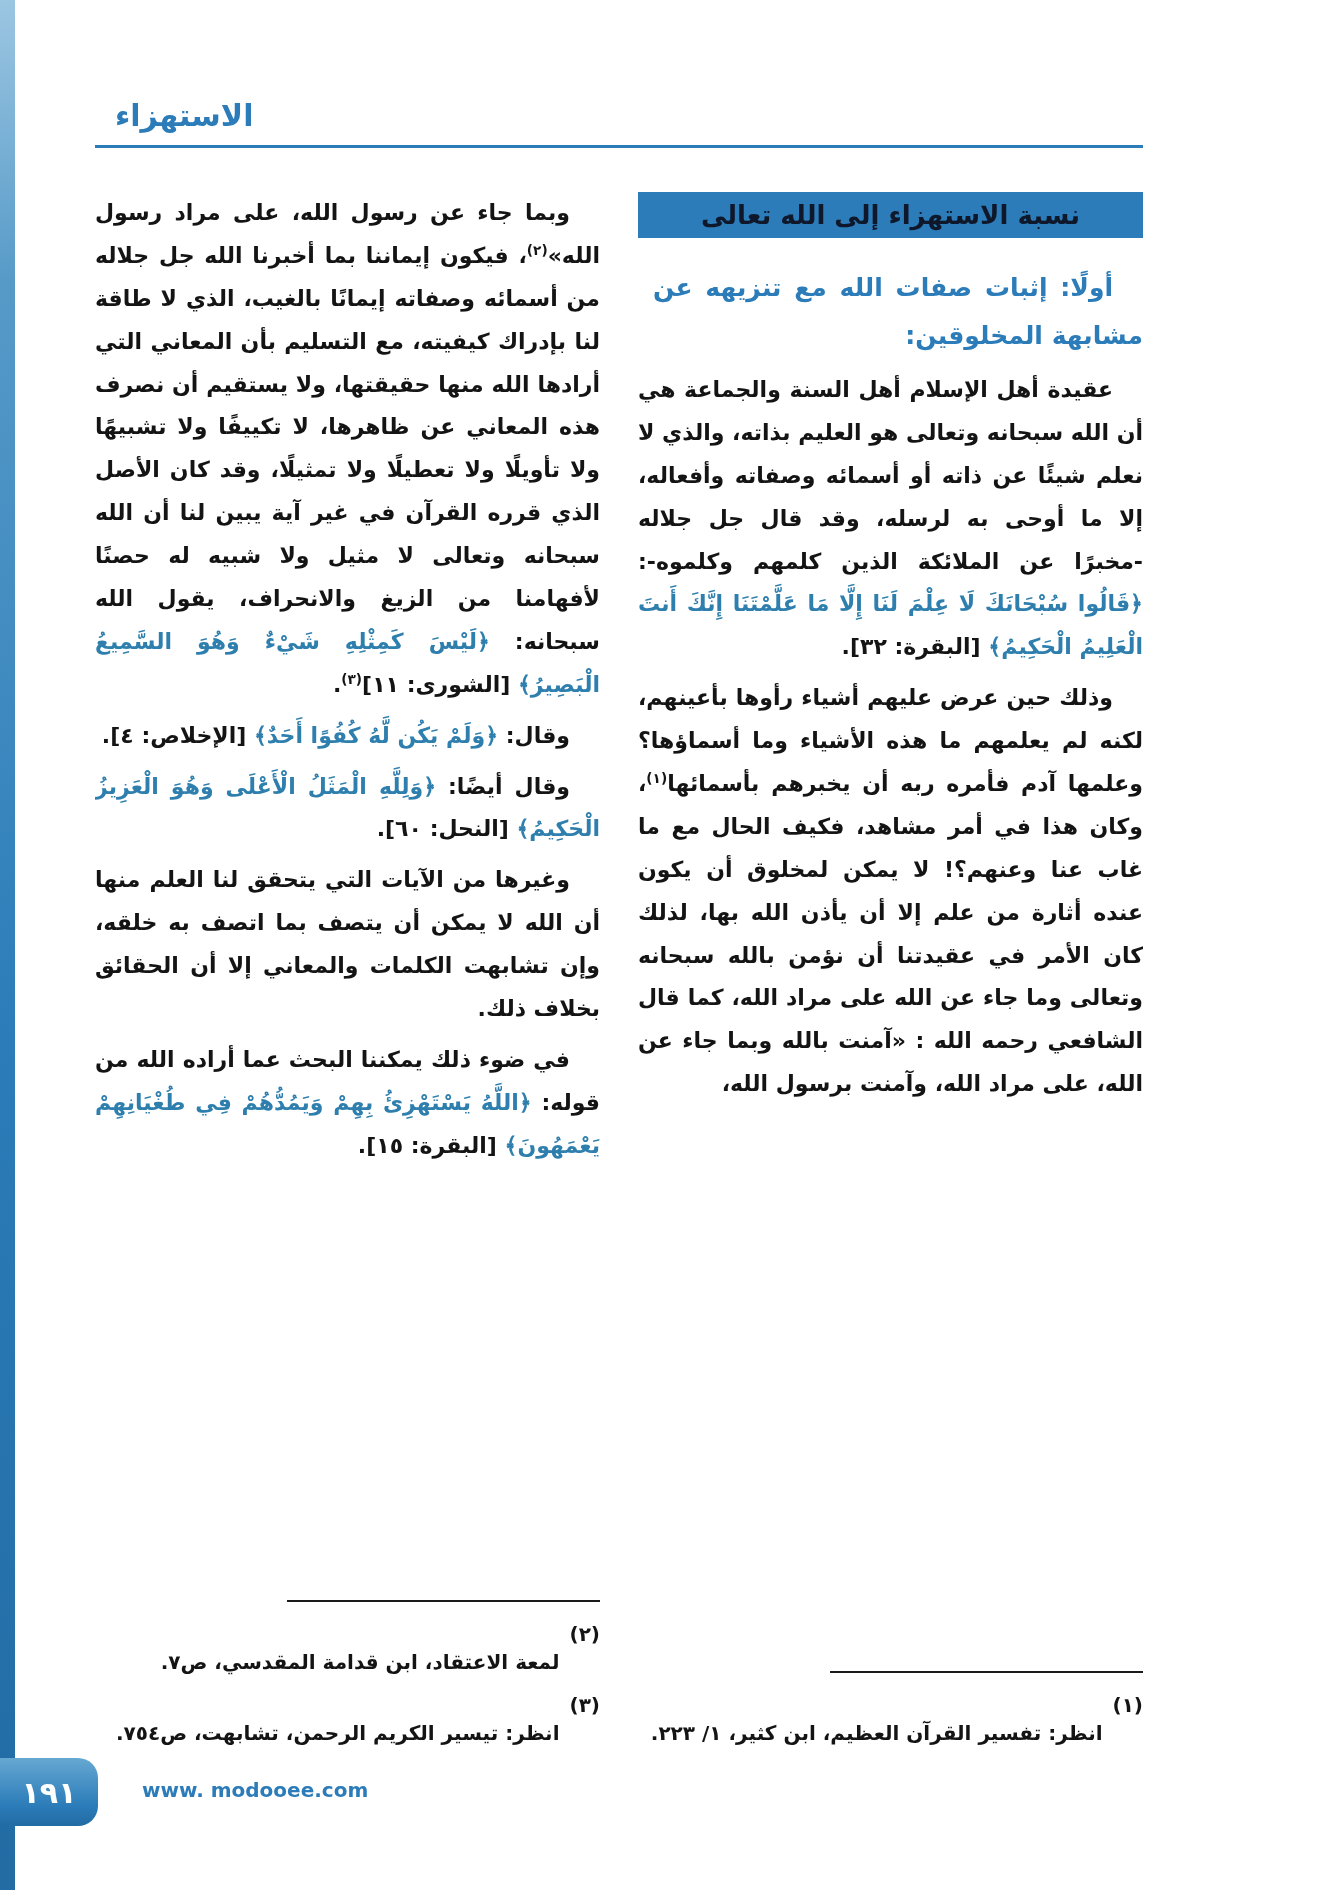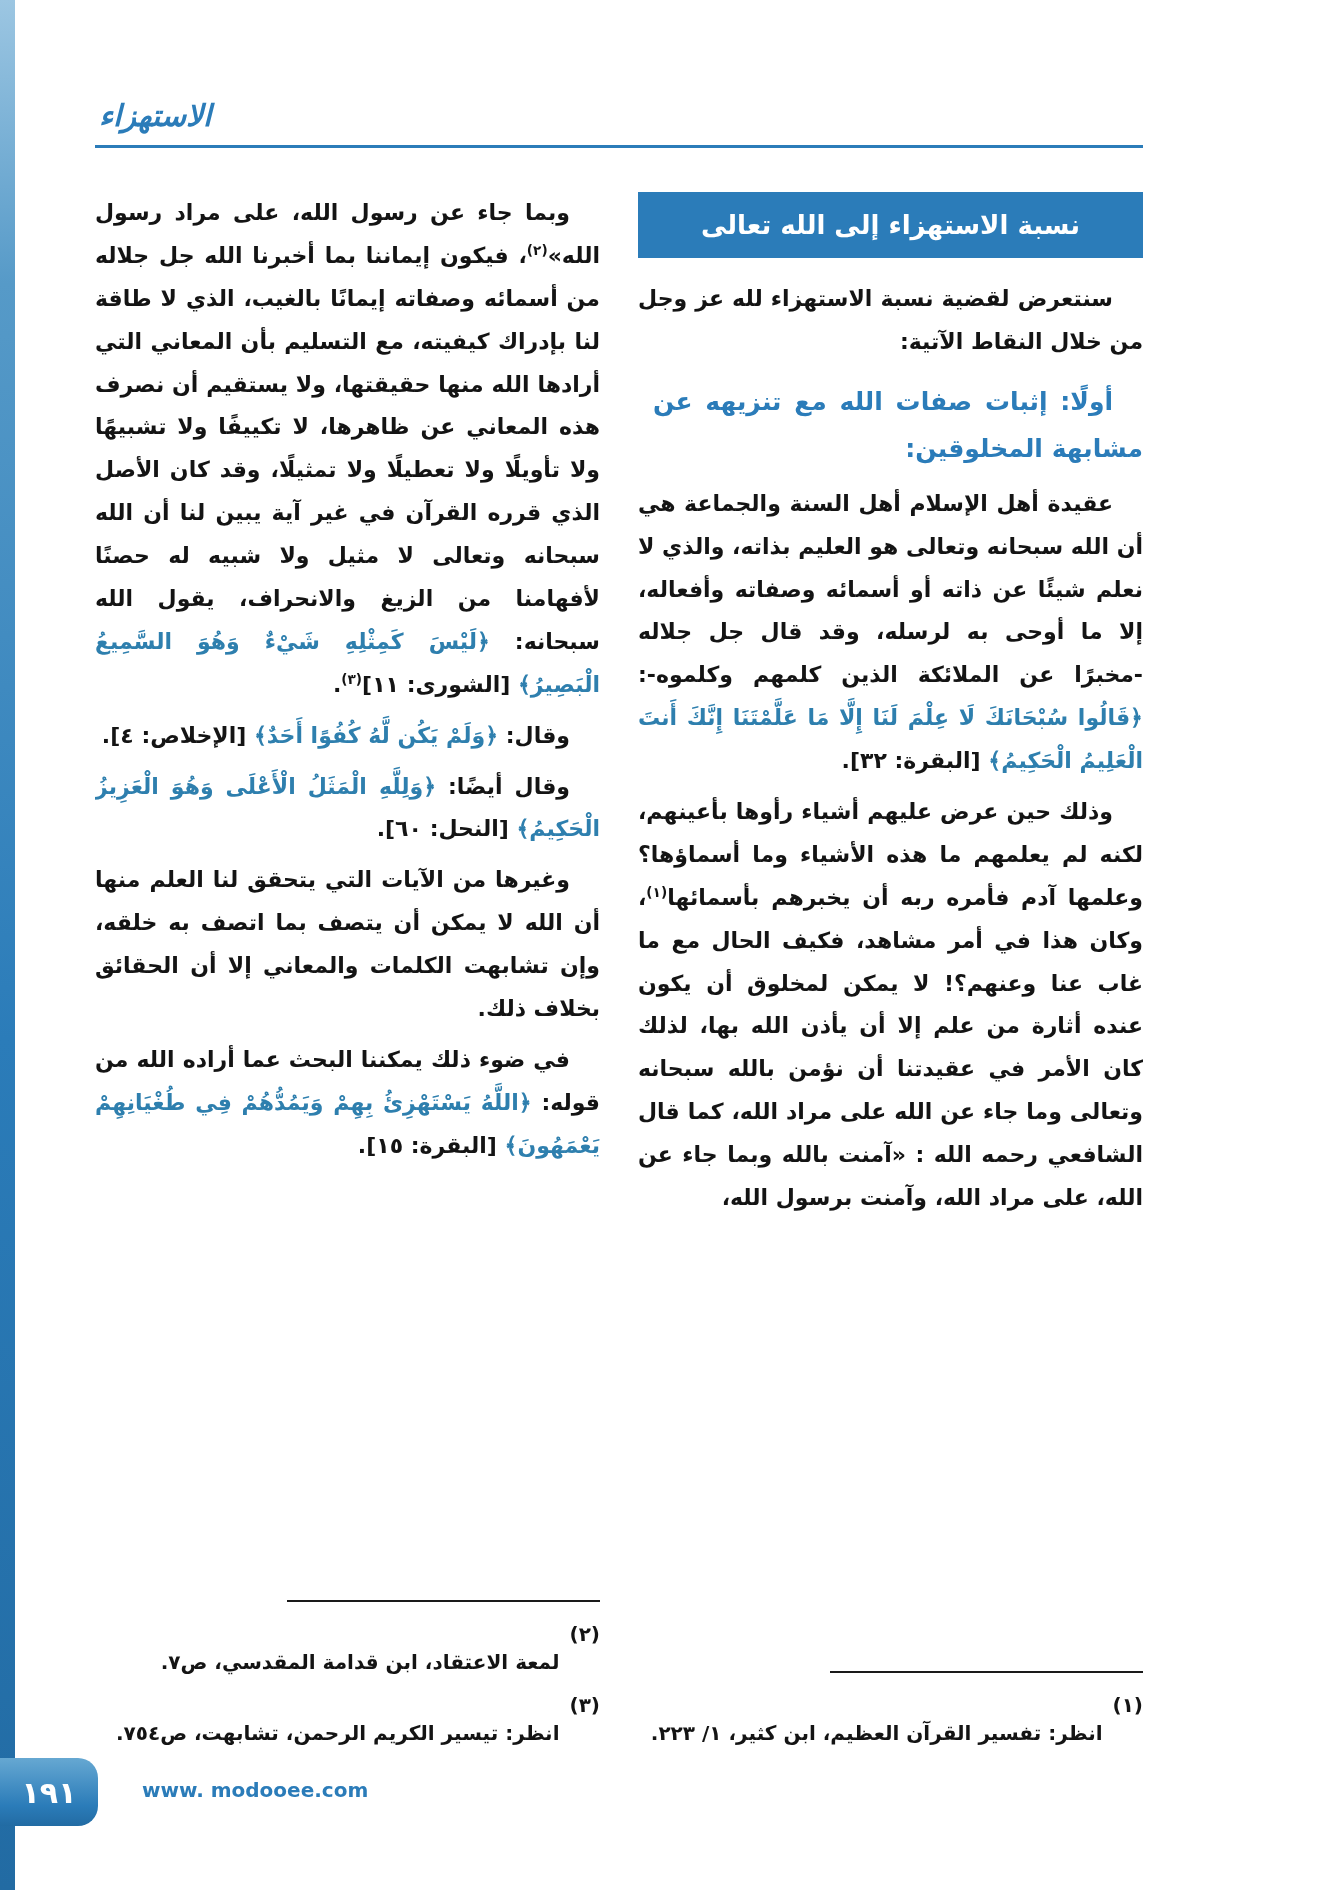--- a/index.html
+++ b/index.html
@@ -9,33 +9,33 @@
     position:relative; width:1339px; height:1890px; background:#ffffff;
     margin:0 auto; overflow:hidden;
   }
   .edge-strip {
     position:absolute; left:0; top:0; width:15px; height:1890px;
     background:linear-gradient(180deg,#9cc6e2 0%, #569ac8 15%, #2b7cb9 55%, #226ba3 100%);
   }
   .header { position:absolute; left:95px; top:98px; width:1048px; }
   .header-title {
     color:#2b7cb9; font-size:30px; font-weight:bold; width:max-content;
-    padding:0 4px 12px 4px; letter-spacing:1px;font-style:italic;
+    margin-left:16px; padding:0 4px 12px 4px; letter-spacing:1px;
   }
   .header-rule { height:3px; background:#2b7cb9; }
   .columns {
     position:absolute; top:192px; left:95px; width:1048px; height:1566px;
     display:flex; gap:38px; direction:rtl;
   }
   .col {
     flex:1 1 0; display:flex; flex-direction:column; overflow:hidden;
   }
   .section-box {
-    background:#2b7cb9; color:#ffffff; text-align:center;
-    font-size:26px; font-weight:bold; padding:18px 8px; margin-bottom:20px;
+    background:#2b7cb9; color:#0f172a; text-align:center;
+    font-size:26px; font-weight:bold; padding:8px 8px; margin-bottom:20px;
   }
   .para {
     font-size:22px; line-height:1.95; font-weight:bold; color:#141414;
     text-align:justify; text-indent:30px; margin-bottom:8px;
   }
   .subheading {
     color:#2b7cb9; font-size:25px; font-weight:bold; line-height:1.9;
     text-align:justify; text-indent:30px; margin:6px 0 10px 15px;
   }
   .run-normal { color:#141414; }
@@ -75,21 +75,20 @@
     <div class="header-title">الاستهزاء</div>
     <div class="header-rule"></div>
   </header>
 
   <main class="columns" dir="rtl" lang="ar">
 
     <section class="col">
       <div class="section-box">
         <span>نسبة الاستهزاء إلى الله تعالى</span>
       </div>
-      <p class="para">سنتعرض لقضية نسبة الاستهزاء لله عز وجل من خلال النقاط الآتية:</p>
       <p class="subheading">أولًا: إثبات صفات الله مع تنزيهه عن مشابهة المخلوقين:</p>
       <p class="para"><span class="run-normal">عقيدة أهل الإسلام أهل السنة والجماعة هي أن الله سبحانه وتعالى هو العليم بذاته، والذي لا نعلم شيئًا عن ذاته أو أسمائه وصفاته وأفعاله، إلا ما أوحى به لرسله، وقد قال جل جلاله -مخبرًا عن الملائكة الذين كلمهم وكلموه-: </span><span class="run-quran">﴿قَالُوا سُبْحَانَكَ لَا عِلْمَ لَنَا إِلَّا مَا عَلَّمْتَنَا إِنَّكَ أَنتَ الْعَلِيمُ الْحَكِيمُ﴾</span><span class="run-normal"> [البقرة: ٣٢].</span></p>
       <p class="para"><span class="run-normal">وذلك حين عرض عليهم أشياء رأوها بأعينهم، لكنه لم يعلمهم ما هذه الأشياء وما أسماؤها؟ وعلمها آدم فأمره ربه أن يخبرهم بأسمائها</span><span class="run-sup">(١)</span><span class="run-normal">، وكان هذا في أمر مشاهد، فكيف الحال مع ما غاب عنا وعنهم؟! لا يمكن لمخلوق أن يكون عنده أثارة من علم إلا أن يأذن الله بها، لذلك كان الأمر في عقيدتنا أن نؤمن بالله سبحانه وتعالى وما جاء عن الله على مراد الله، كما قال الشافعي رحمه الله : «آمنت بالله وبما جاء عن الله، على مراد الله، وآمنت برسول الله،</span></p>
       <div class="footnote-area">
         <div class="footnote-rule"></div>
         <p class="footnote">
           <span class="fn-marker">(١)</span>
           <span class="fn-text">انظر: تفسير القرآن العظيم، ابن كثير، ١/ ٢٢٣.</span>
         </p>
       </div>

